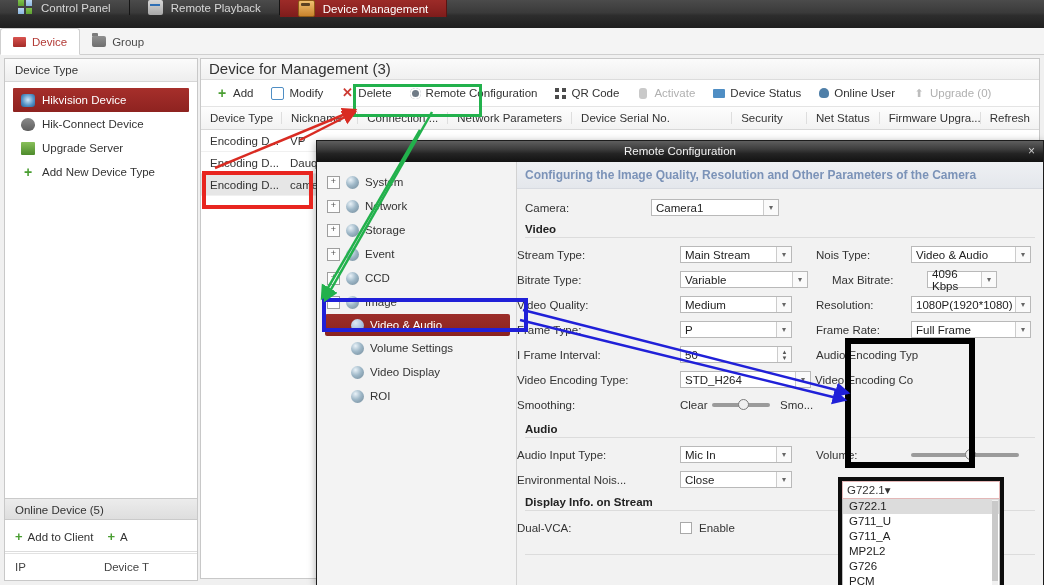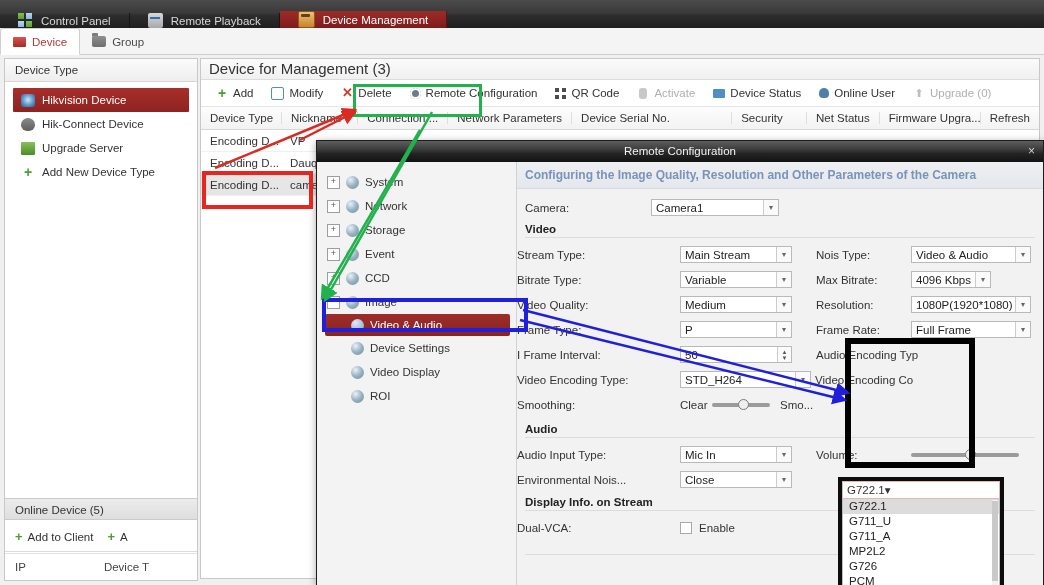--- a/index.html
+++ b/index.html
@@ -8,21 +8,21 @@
     font-family:"Liberation Sans", sans-serif;
     font-size:11px;color:#333;background:#f0f0f0;
     position:relative;
   }
   .app{position:absolute;inset:0;}
 
   
   .topbar{
     position:absolute;left:0;top:0;width:1044px;height:28px;
     background:linear-gradient(180deg,#4b4b4b 0%,#3a3a3a 45%,#2d2d2d 55%,#1f1f1f 100%);
-    display:flex;align-items:flex-end;
+    display:flex;align-items:flex-start;
   }
   .nav-tab{
     display:flex;align-items:center;gap:8px;padding:0 18px;
     color:#d8d8d8;font-size:11.5px;white-space:nowrap;
     border-right:1px solid #151515;
   }
   .nav-tab.active{
     background:linear-gradient(180deg,#9c2b28 0%,#8f2422 50%,#7d1c1b 100%);
     color:#fff;border-right:1px solid #5a1412;
   }
@@ -393,21 +393,21 @@
           <span class="exp">-</span>
           <span class="globe"></span>
           <span>Image</span>
         </div>
         <div class="tnode sel">
           <span class="globe"></span>
           <span>Video &amp; Audio</span>
         </div>
         <div class="tnode child">
           <span class="globe"></span>
-          <span>Device Settings</span>
+          <span>Volume Settings</span>
         </div>
         <div class="tnode child">
           <span class="globe"></span>
           <span>Video Display</span>
         </div>
         <div class="tnode child">
           <span class="globe"></span>
           <span>ROI</span>
         </div>
       </div>
@@ -434,26 +434,26 @@
           </div>
           <div class="lbl" style="width:90px;padding-right:5px;margin-left:24px">Nois Type:</div>
           <div class="fld sel-box" style="width:120px">
             <span>Video &amp; Audio</span>
             <span class="arrowbox">▾</span>
           </div>
         </div>
 
         <div class="row">
           <div class="lbl" style="width:158px;padding-right:5px">Bitrate Type:</div>
-          <div class="fld sel-box" style="width:112px">
+          <div class="fld sel-box" style="width:128px">
             <span>Variable</span>
             <span class="arrowbox">▾</span>
           </div>
           <div class="lbl" style="width:90px;padding-right:5px;margin-left:24px">Max Bitrate:</div>
-          <div class="fld sel-box" style="width:80px">
+          <div class="fld sel-box" style="width:70px">
             <span>4096 Kbps</span>
             <span class="arrowbox">▾</span>
           </div>
         </div>
 
         <div class="row">
           <div class="lbl" style="width:158px;padding-right:5px">Video Quality:</div>
           <div class="fld sel-box" style="width:112px">
             <span>Medium</span>
             <span class="arrowbox">▾</span>

